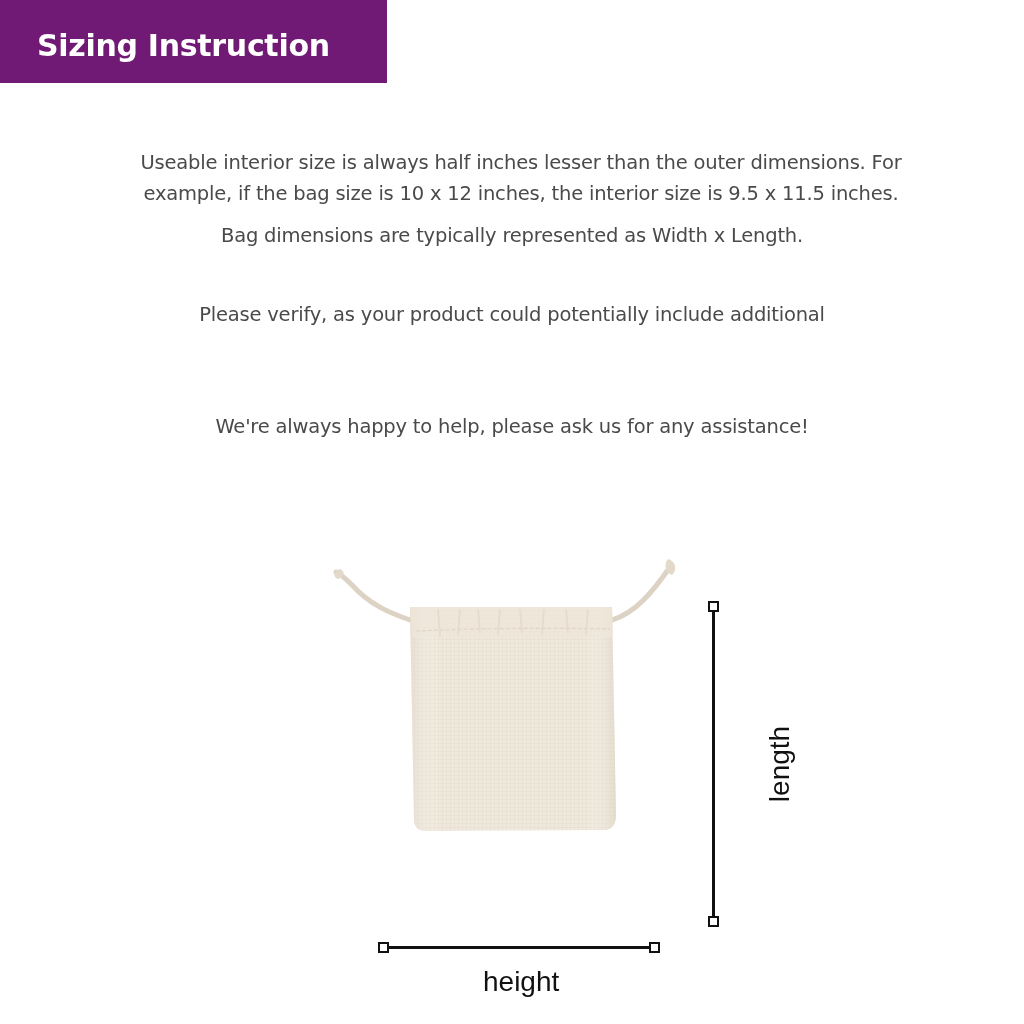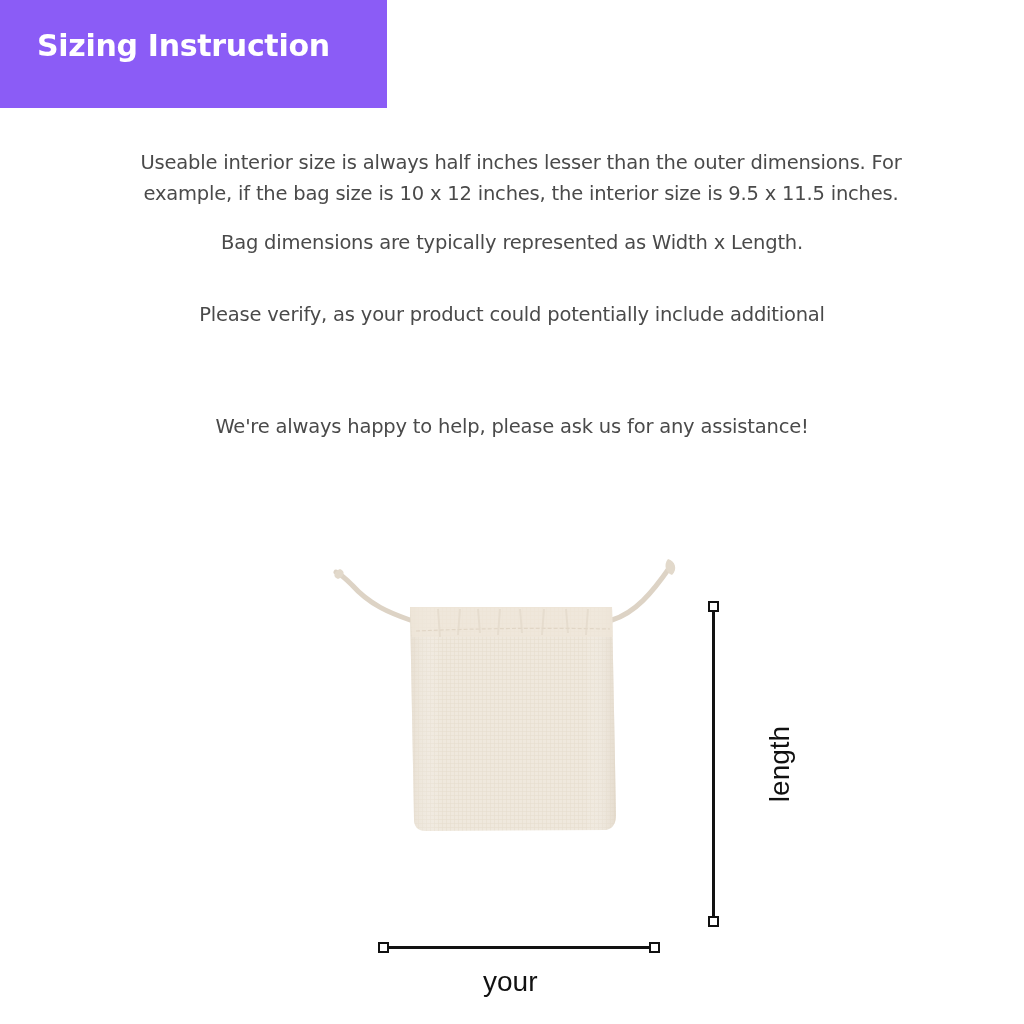--- a/index.html
+++ b/index.html
@@ -1,36 +1,36 @@
 <!DOCTYPE html>
 <html><head>
   <meta charset="utf-8">
   <style>
     html, body { margin:0; padding:0; }
     body {
       width:1024px; height:1024px; background:#ffffff; position:relative; overflow:hidden;
       font-family:"DejaVu Sans", sans-serif;
     }
     .header-banner {
-      position:absolute; left:0; top:0; width:387px; height:108px;
-      background:#8b5cf6;
+      position:absolute; left:0; top:0; width:387px; height:83px;
+      background:#701a75;
     }
     .header-title {
       position:absolute; left:37px; top:28px; color:#ffffff;
       font-family:"DejaVu Sans", sans-serif; font-weight:bold; font-size:30px; letter-spacing:-0.3px;
       white-space:nowrap;
     }
     .para {
       position:absolute; left:0; width:1024px; text-align:center;
       color:#4a4a4a; font-family:"DejaVu Sans", sans-serif; font-size:19.5px; line-height:31px;
       letter-spacing:-0.2px;
     }
     .para div { white-space:nowrap; }
     .p1 { top:147px;padding-left:9px; }
-    .p2 { top:227px; }
+    .p2 { top:220px; }
     .p3 { top:299px; }
     .p4 { top:411px; }
 
     .bag-wrap { position:absolute; left:330px; top:555px; width:360px; height:335px; }
     .dim-line-h {
       position:absolute; left:384px; top:946px; width:270px; height:3px; background:#111;
     }
     .dim-line-v {
       position:absolute; left:712px; top:607px; width:3px; height:314px; background:#111;
     }
@@ -95,18 +95,18 @@
     <path d="M80 52 L282 52 L283 82 L82 82 Z" fill="#efe7da" opacity="0.7"></path>
     <path d="M86 76 Q180 72 280 74" stroke="#e1d6c6" stroke-width="1.2" stroke-dasharray="4 2" fill="none"></path>
 
     <path d="M108 54 L110 82 M130 54 L128 80 M148 54 L150 78 M170 54 L168 80 M190 54 L192 78 M214 54 L212 80 M236 54 L238 78 M258 54 L256 80" stroke="#e3d9ca" stroke-width="2" opacity="0.7"></path>
   </svg>
 </div>
 
 <div class="dim-line-h"></div>
 <div class="endcap" style="left:378px; top:942px;"></div>
 <div class="endcap" style="left:649px; top:942px;"></div>
-<div class="label-width">your</div>
+<div class="label-width">height</div>
 
 <div class="dim-line-v"></div>
 <div class="endcap" style="left:708px; top:601px;"></div>
 <div class="endcap" style="left:708px; top:916px;"></div>
 <div class="label-length">length</div>
 
 </body></html>

